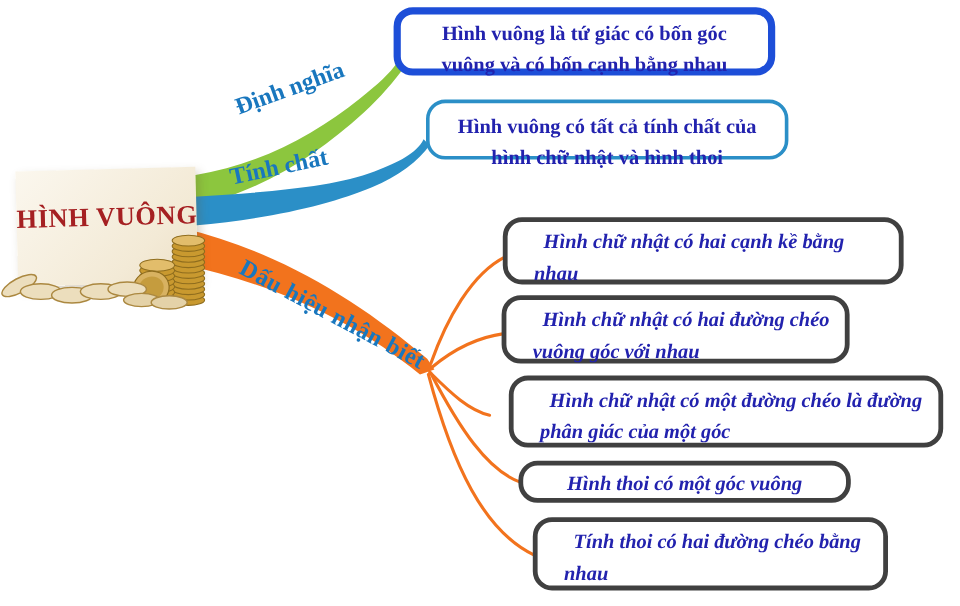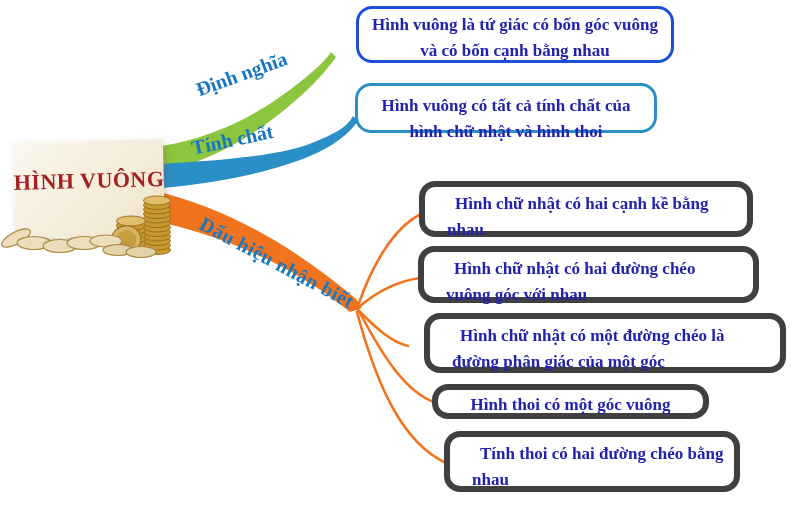--- a/index.html
+++ b/index.html
@@ -35,30 +35,30 @@
   #label-dinh-nghia{left:197px;top:79px;transform:rotate(-20deg);}
   #label-tinh-chat{left:192px;top:137px;transform:rotate(-12deg);}
   #label-dau-hieu{left:201px;top:211px;transform:rotate(28deg);letter-spacing:.5px;}
 
   
   .node{
     position:absolute;z-index:2;box-sizing:border-box;
     background:#ffffff;border-radius:16px;
     color:#2222ae;font-weight:bold;font-size:17px;line-height:1.5;
   }
-  .node.green{border:3px solid #1d4ed8;margin-left:28px;}
+  .node.green{border:6px solid #1d4ed8;}
   .node.blue{border:3px solid #2b8fc7;}
-  .node.orange{border:6px solid #404040;}
+  .node.orange{border:4px solid #404040;font-style:italic;}
   .center-text{text-align:center;}
   .left-text{text-align:left;padding:4px 10px 4px 22px;text-indent:8px;}
 
   #box-dn {left:328px;top:6px;  width:318px;height:57px;padding:3px 12px;}
   #box-tc {left:355px;top:83px; width:302px;height:50px;padding:7px 20px;}
   #box-o1 {left:419px;top:181px;width:334px;height:56px;}
-  #box-o2 {left:418px;top:246px;width:341px;height:57px;}
+  #box-o2 {left:418px;top:246px;width:290px;height:57px;}
   #box-o3 {left:424px;top:313px;width:362px;height:60px;}
   #box-o4 {left:432px;top:384px;width:277px;height:35px;padding:2px 8px;}
   #box-o5 {left:444px;top:431px;width:296px;height:61px;}
 </style>
 </head>
 <body>
 
 <svg id="branch-layer" class="layer" width="800" height="505" viewBox="0 0 800 505">
   <path fill="#8cc63e" d="M162,146 C220,136 262,112 300,82 C315,70 325,61 331,52 L336,57
            C329,67 317,81 303,94 C264,129 224,156 162,173 Z"></path>

